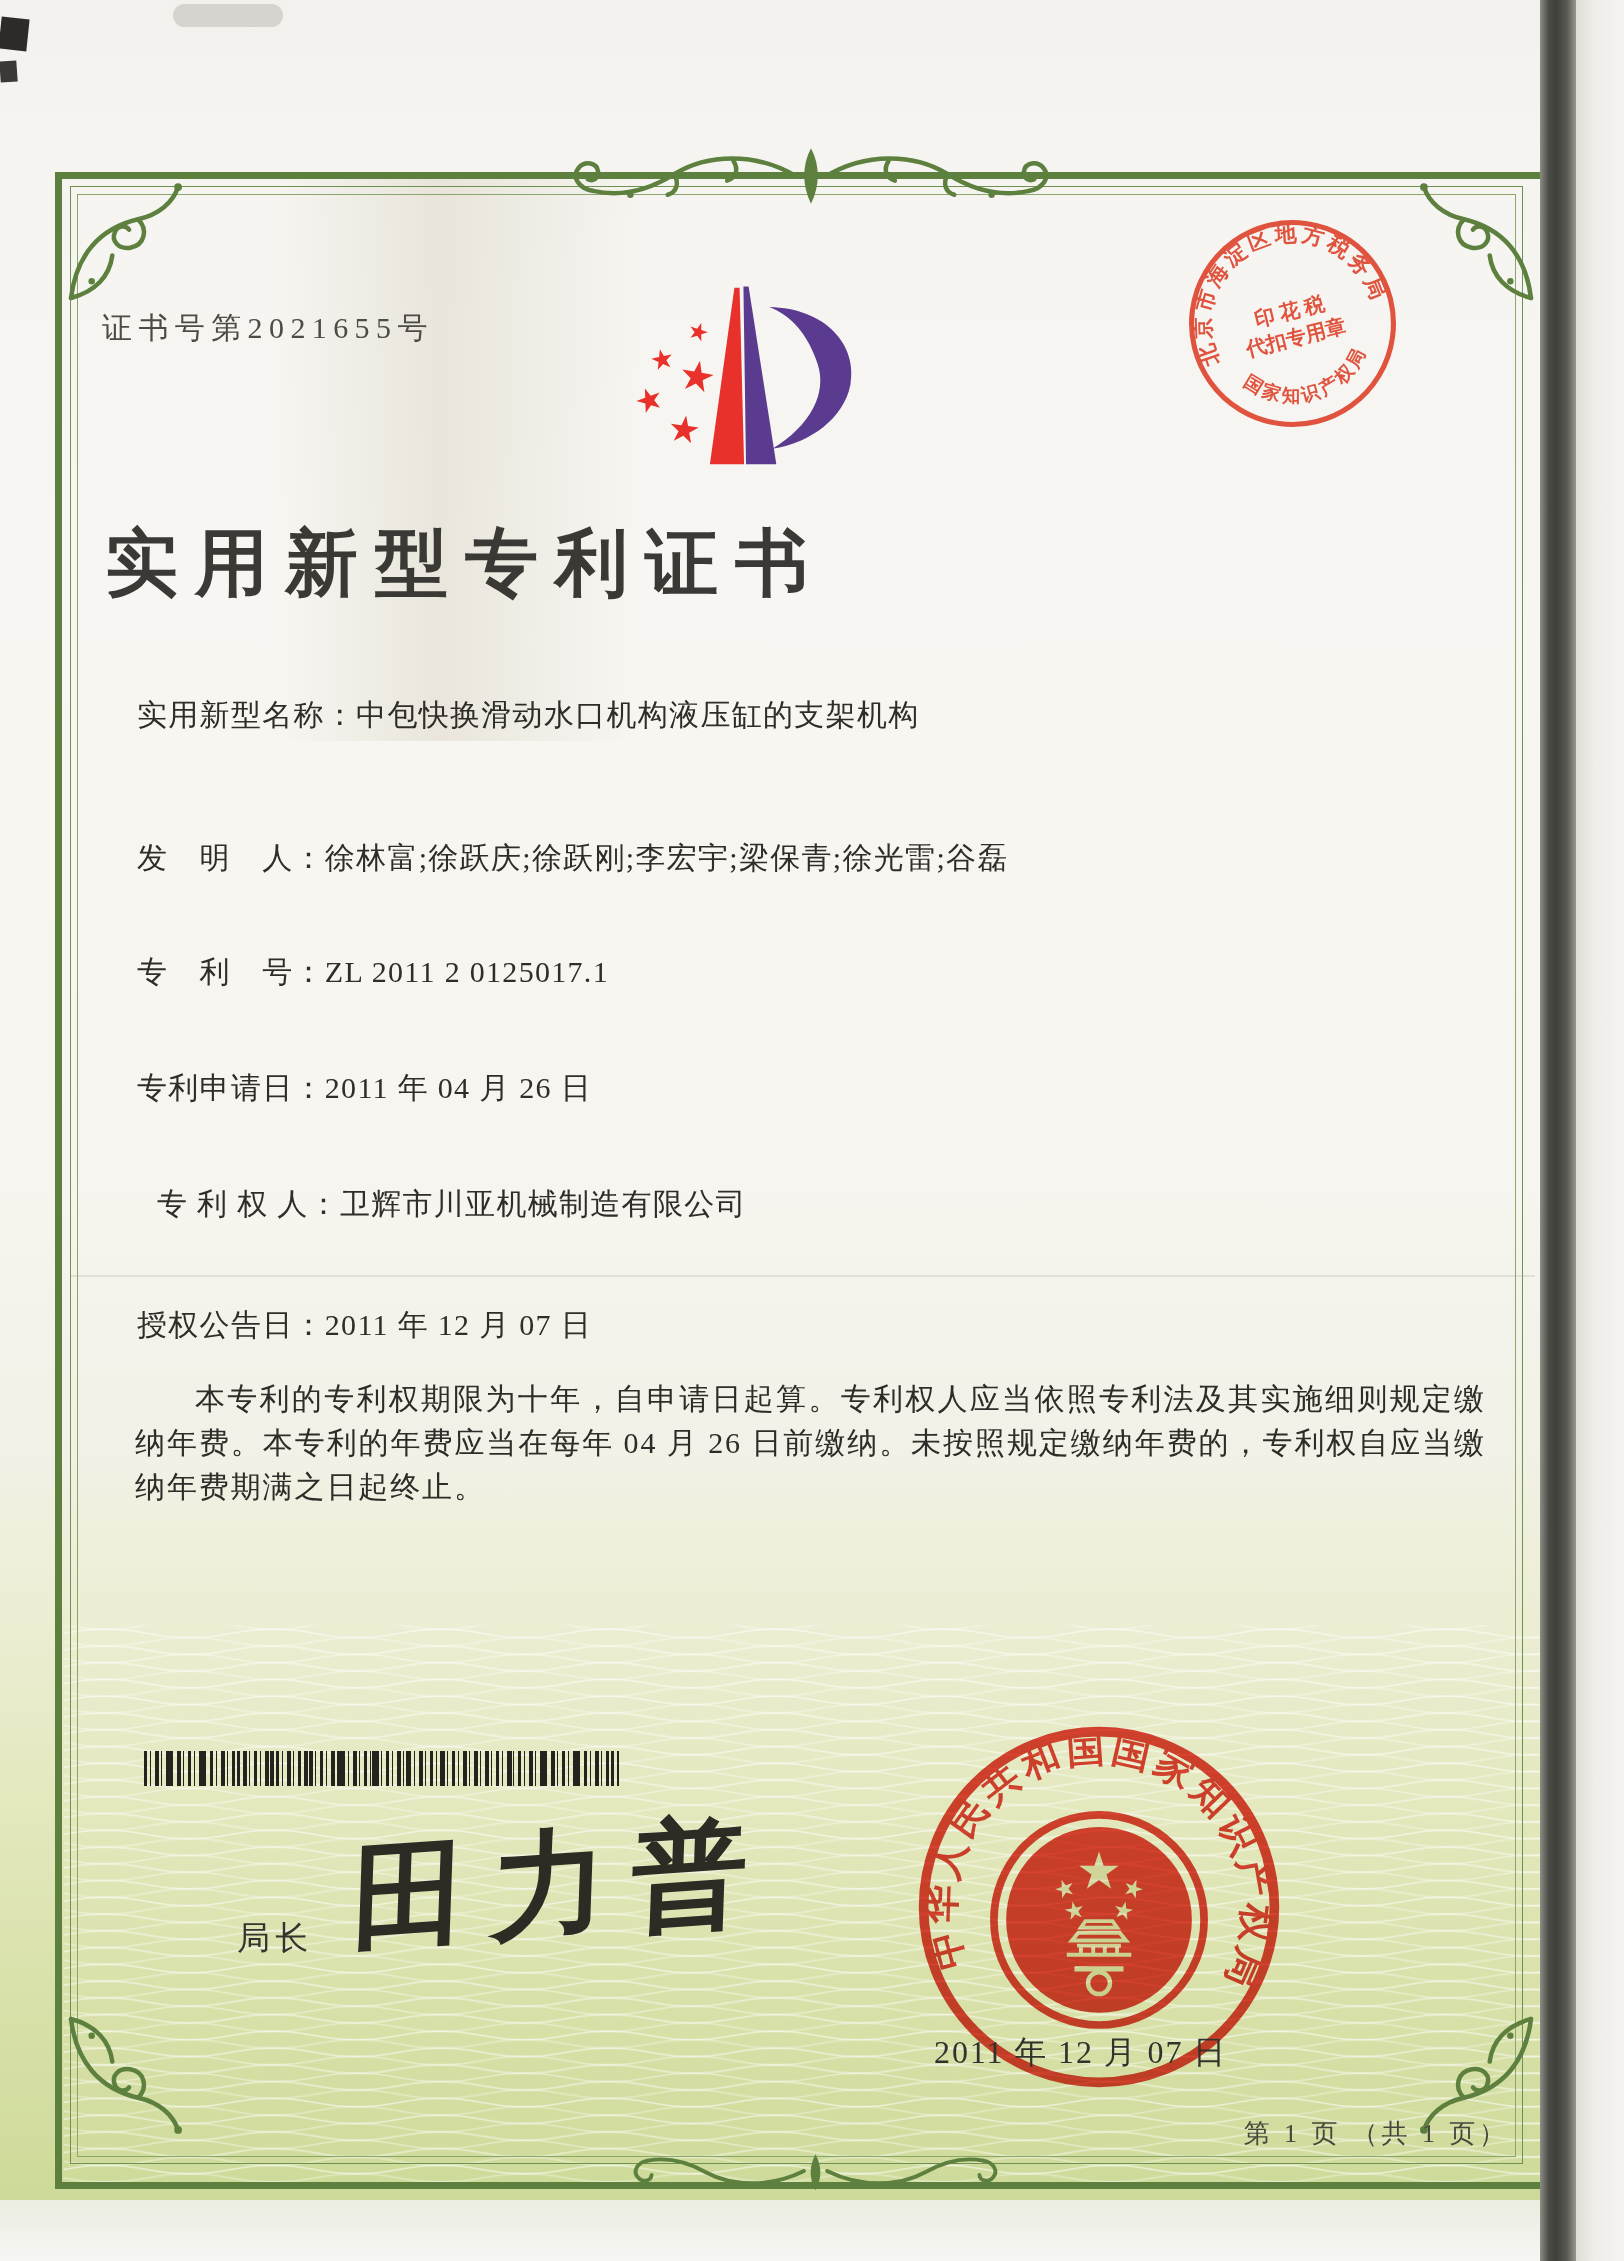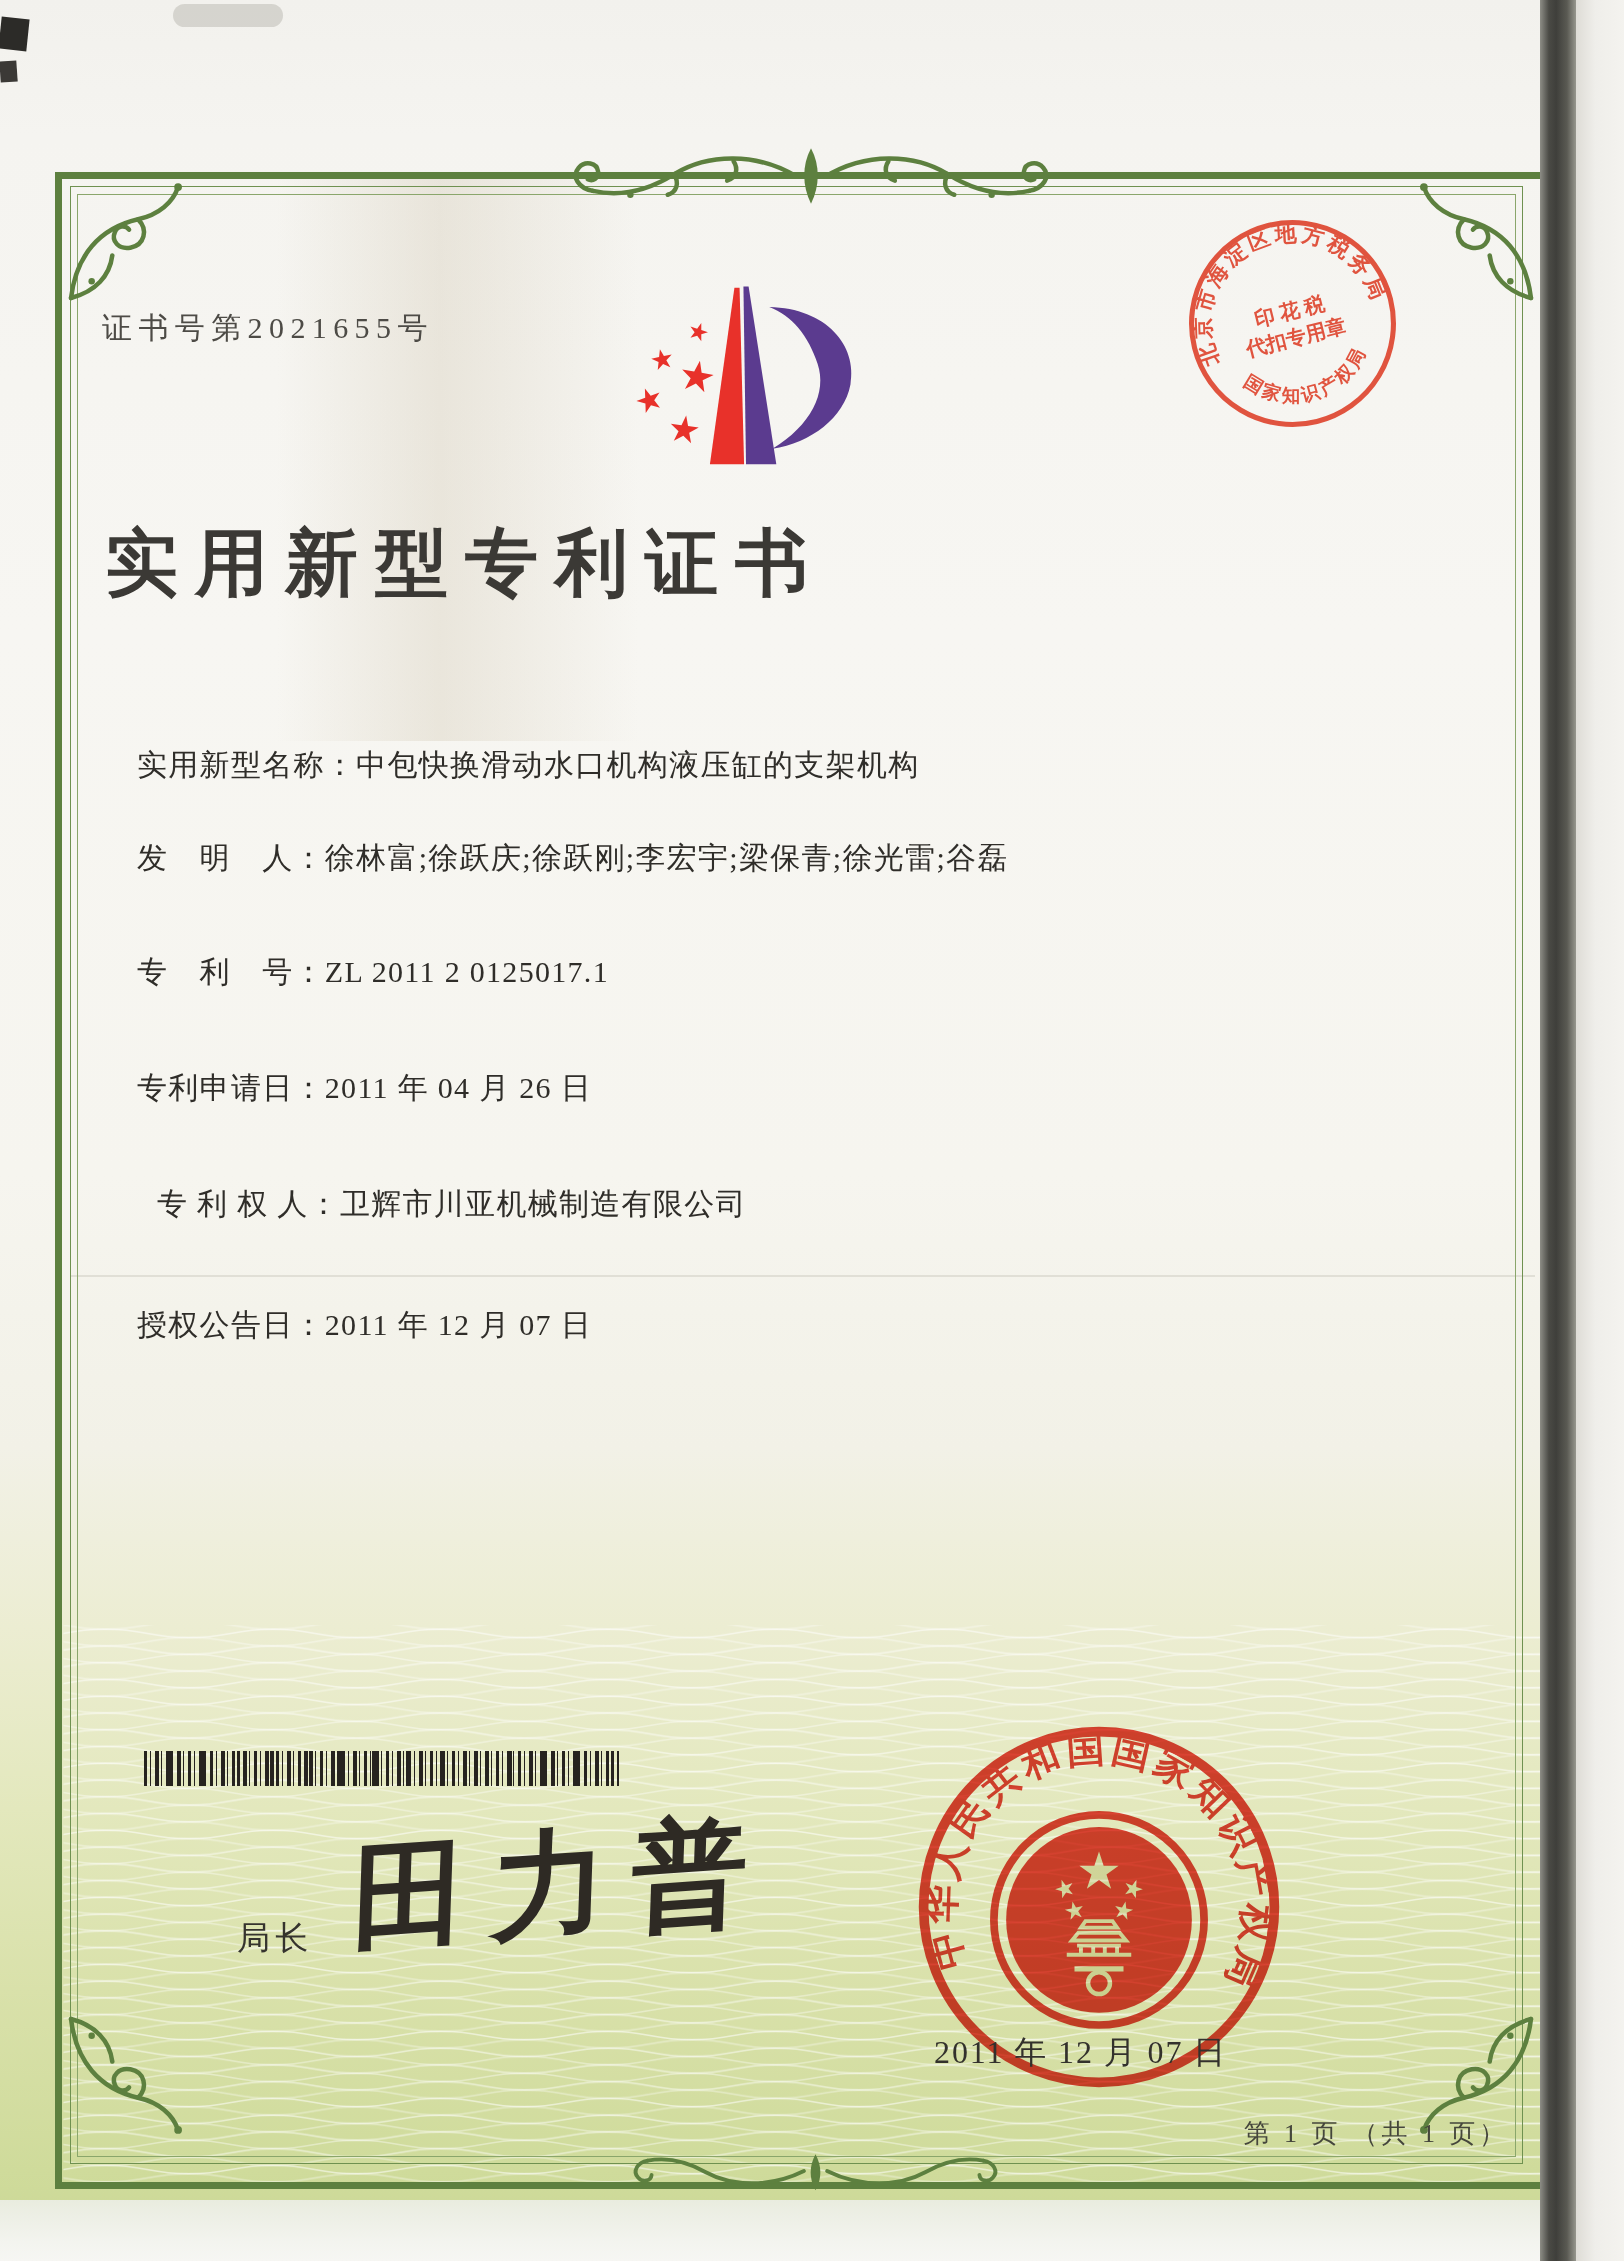--- a/index.html
+++ b/index.html
@@ -50,21 +50,21 @@
   .cert-no{
     left:102px;top:291px;font-size:30px;letter-spacing:6.4px;color:#4d4b46;
     font-family:"Liberation Serif","DejaVu Serif",serif;
     margin-top:17px;
   }
   .title{
     left:105px;top:515px;width:1225px;text-align:left;
     font-size:73px;font-weight:700;letter-spacing:17px;color:#3b3935;
   }
   .field{left:137px;font-size:30px;letter-spacing:1.3px;color:#2f2d29;white-space:nowrap;}
-  .f1{top:745px;} .f2{top:838px;} .f3{top:952px;}
+  .f1{top:695px;} .f2{top:838px;} .f3{top:952px;}
   .f4{top:1068px;} .f5{top:1184px;margin-left:20px;} .f6{top:1299px;margin-top:6px;}
   .body-text{
     left:135px;top:1377px;width:1351px;
     font-size:30px;line-height:44px;letter-spacing:1.9px;
     text-align:justify;color:#2e2c28;
   }
   .body-text p{margin:0;text-indent:2em;}
   .barcode{
     left:144px;top:1751px;width:475px;height:35px;
     background-image:
@@ -194,20 +194,21 @@
 <div class="abs title">实用新型专利证书</div>
 
 <div class="abs field f1"><span>实用新型名称：</span><span>中包快换滑动水口机构液压缸的支架机构</span></div>
 <div class="abs field f2"><span>发　明　人：</span><span>徐林富;徐跃庆;徐跃刚;李宏宇;梁保青;徐光雷;谷磊</span></div>
 <div class="abs field f3"><span>专　利　号：</span><span>ZL 2011 2 0125017.1</span></div>
 <div class="abs field f4"><span>专利申请日：</span><span>2011 年 04 月 26 日</span></div>
 <div class="abs field f5"><span>专 利 权 人：</span><span>卫辉市川亚机械制造有限公司</span></div>
 <div class="abs field f6"><span>授权公告日：</span><span>2011 年 12 月 07 日</span></div>
 
 <div class="abs body-text">
+  <p>本专利的专利权期限为十年，自申请日起算。专利权人应当依照专利法及其实施细则规定缴纳年费。本专利的年费应当在每年 04 月 26 日前缴纳。未按照规定缴纳年费的，专利权自应当缴纳年费期满之日起终止。</p>
 </div>
 
 <div class="abs barcode"></div>
 
 <div class="abs role-label">局长</div>
 <div class="abs signature">田力普</div>
 
 <svg class="abs seal-main" width="374" height="374" viewBox="0 0 580 580">
   <defs>
     <path id="star5b" d="M0,-10L2.25,-3.09L9.51,-3.09L3.63,1.18L5.88,8.09L0,3.82L-5.88,8.09L-3.63,1.18L-9.51,-3.09L-2.25,-3.09Z"></path>

